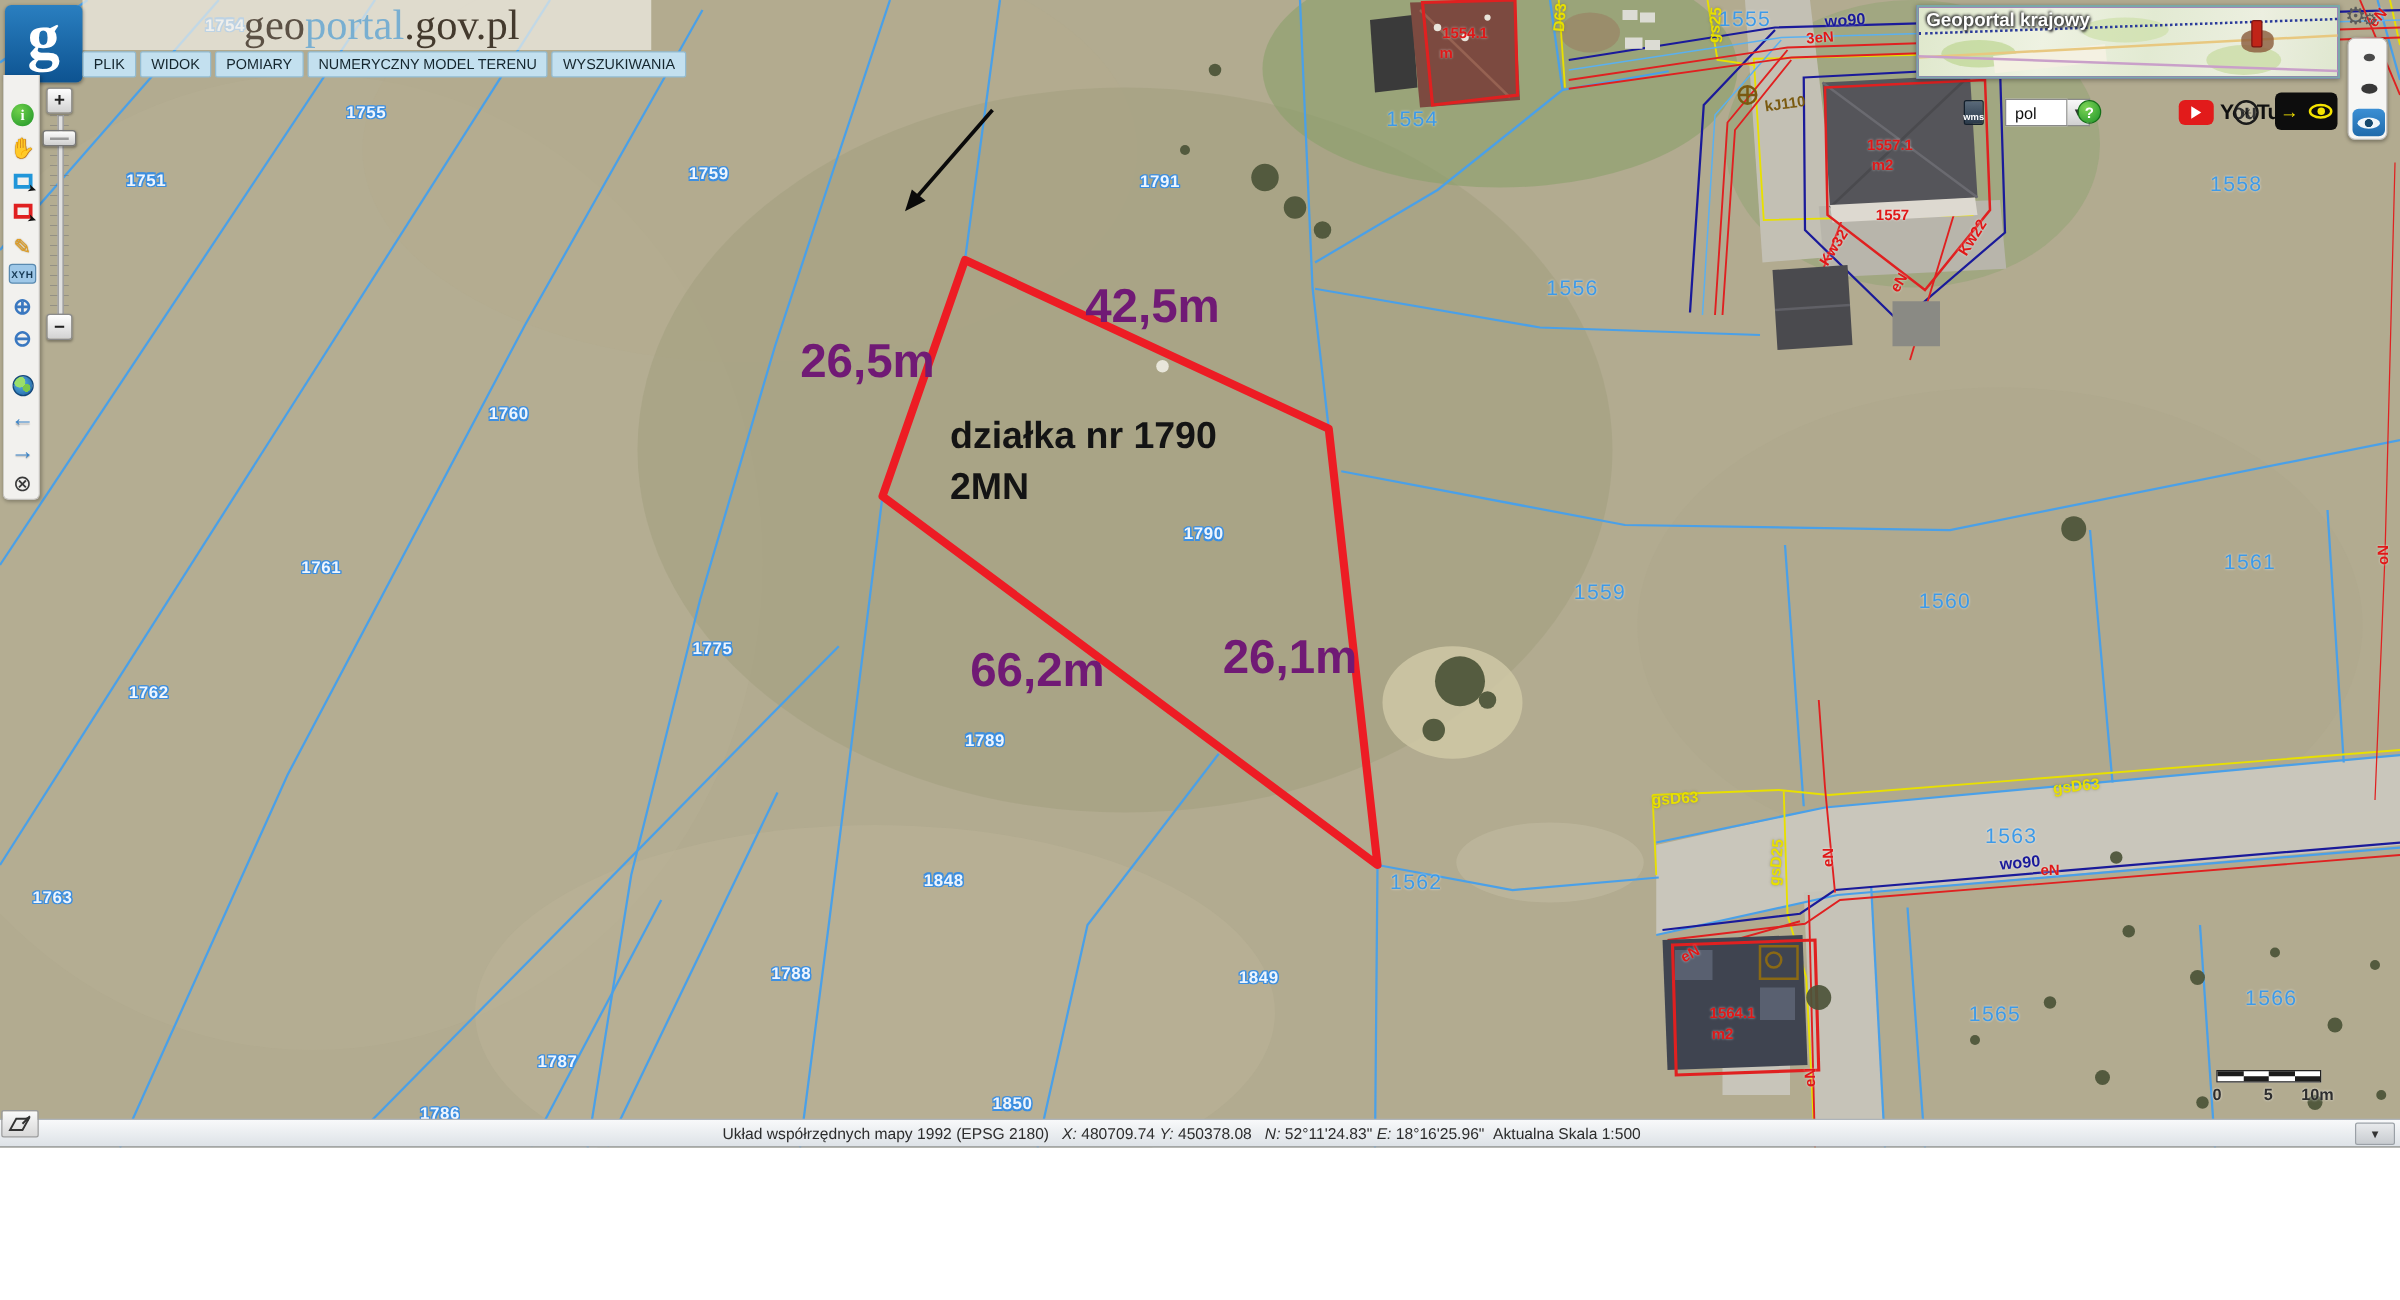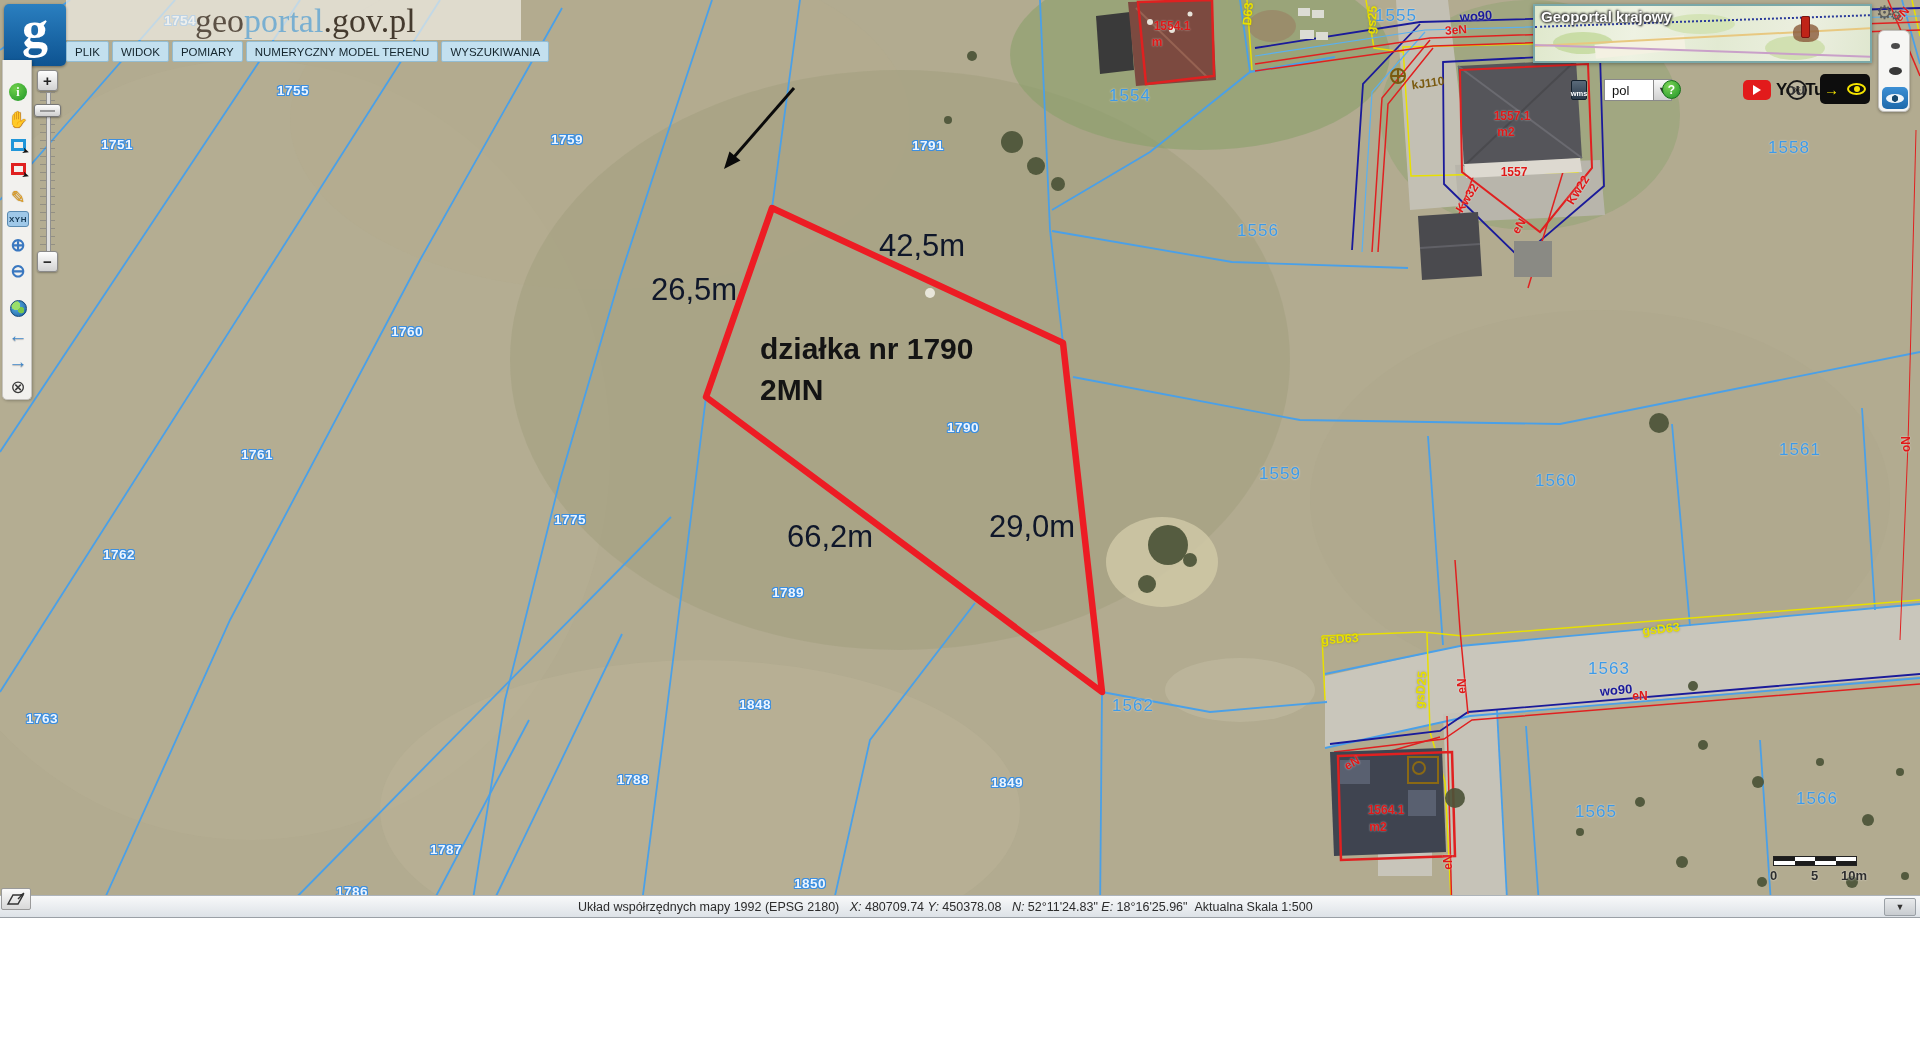--- a/index.html
+++ b/index.html
@@ -15,21 +15,21 @@
   .lab-halo { color:#eef5fd; font-size:13.5px; font-weight:bold; letter-spacing:.5px;
     text-shadow:-1px 0 0 #3d8fe0,1px 0 0 #3d8fe0,0 -1px 0 #3d8fe0,0 1px 0 #3d8fe0,
       -1px -1px 0 #3d8fe0,1px 1px 0 #3d8fe0,-1px 1px 0 #3d8fe0,1px -1px 0 #3d8fe0; }
   .lab-blue { color:#3d9ae8; font-size:17px; letter-spacing:1px; text-shadow:0 0 2px rgba(255,255,255,.7); }
   .lab-red  { color:#e01818; font-size:12px; font-weight:bold; text-shadow:0 0 2px rgba(255,255,255,.6); }
   .lab-navy { color:#1a1a9a; font-size:13px; font-weight:bold; text-shadow:0 0 2px rgba(255,255,255,.5); }
   .lab-yellow { color:#e8e000; font-size:12.5px; font-weight:bold; text-shadow:0 0 2px rgba(90,90,40,.5); }
   .lab-brown { color:#7a5a10; font-size:12px; font-weight:bold; }
 
   
-  .ann-red { position:absolute; transform:translate(-50%,-50%); color:#0f172a; font-size:31px; font-weight:normal; white-space:nowrap; }
+  .ann-red { position:absolute; transform:translate(-50%,-50%); color:#701a75; font-size:38px; font-weight:bold; white-space:nowrap; }
   #note { position:absolute; left:760px; top:328px; color:#141414; font-size:30px; font-weight:bold; line-height:41px; white-space:nowrap; }
 
   
   #logo { position:absolute; left:4px; top:4px; width:62px; height:62px; border-radius:5px;
     background:linear-gradient(#2a7fc0,#0d5391); box-shadow:0 1px 3px rgba(0,0,0,.4);
     color:#fff; font-family:"Liberation Serif",serif; font-weight:bold; font-size:52px;
     display:flex; align-items:center; justify-content:center; padding-bottom:12px; }
   #titleband { position:absolute; left:66px; top:0; width:455px; height:40px;
     background:rgba(240,237,228,.72); }
   #apptitle { position:absolute; left:195px; top:2px; font-family:"Liberation Serif",serif; font-size:34px; white-space:nowrap; }
@@ -358,21 +358,21 @@
       </div>
 
     <div id="note">
       <div>działka nr 1790</div>
       <div>2MN</div>
     </div>
     <div id="measures">
         <span class="mlabel ann-red" style="left: 922px; top: 246px; transform: translate(-50%, -50%);">42,5m</span>
         <span class="mlabel ann-red" style="left: 694px; top: 290px; transform: translate(-50%, -50%);">26,5m</span>
         <span class="mlabel ann-red" style="left: 830px; top: 537px; transform: translate(-50%, -50%);">66,2m</span>
-        <span class="mlabel ann-red" style="left: 1032px; top: 527px; transform: translate(-50%, -50%);">29,0m</span>
+        <span class="mlabel ann-red" style="left: 1032px; top: 527px; transform: translate(-50%, -50%);">26,1m</span>
       </div>
 
     <div id="scalebar">
       <div id="sb-boxes">
         <span></span>
           <span></span>
           <span></span>
           <span></span>
           <span></span>
           <span></span>

